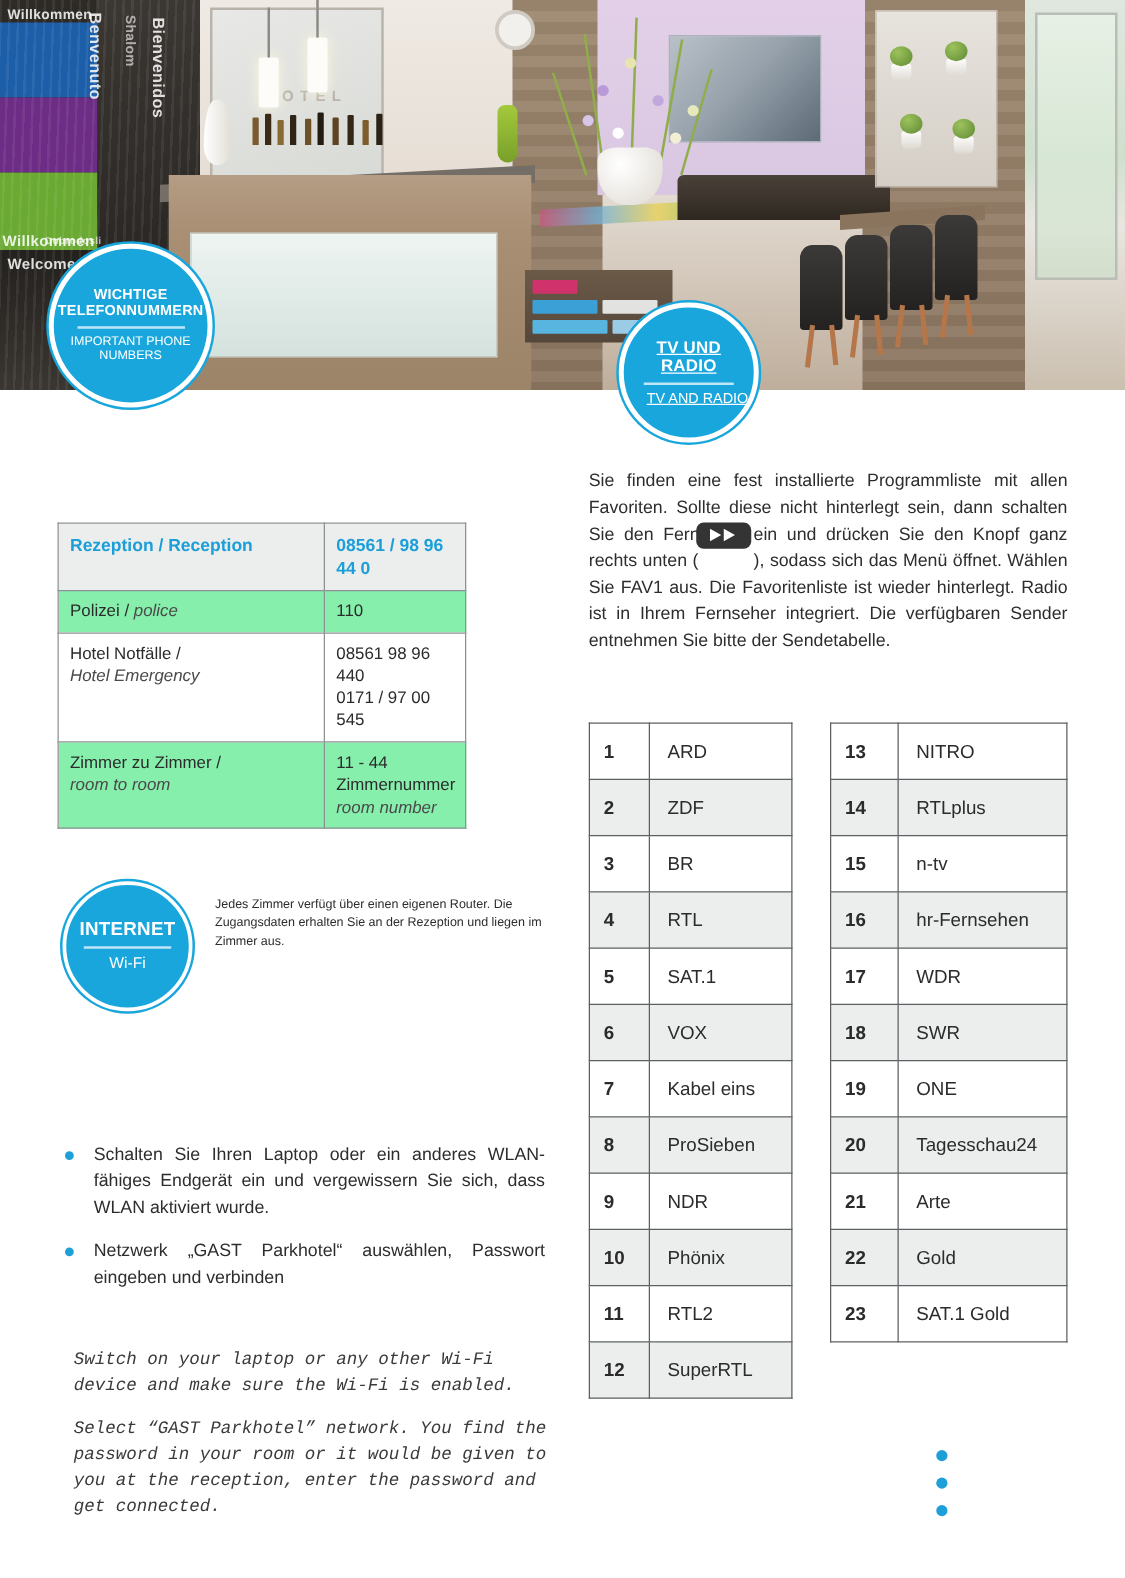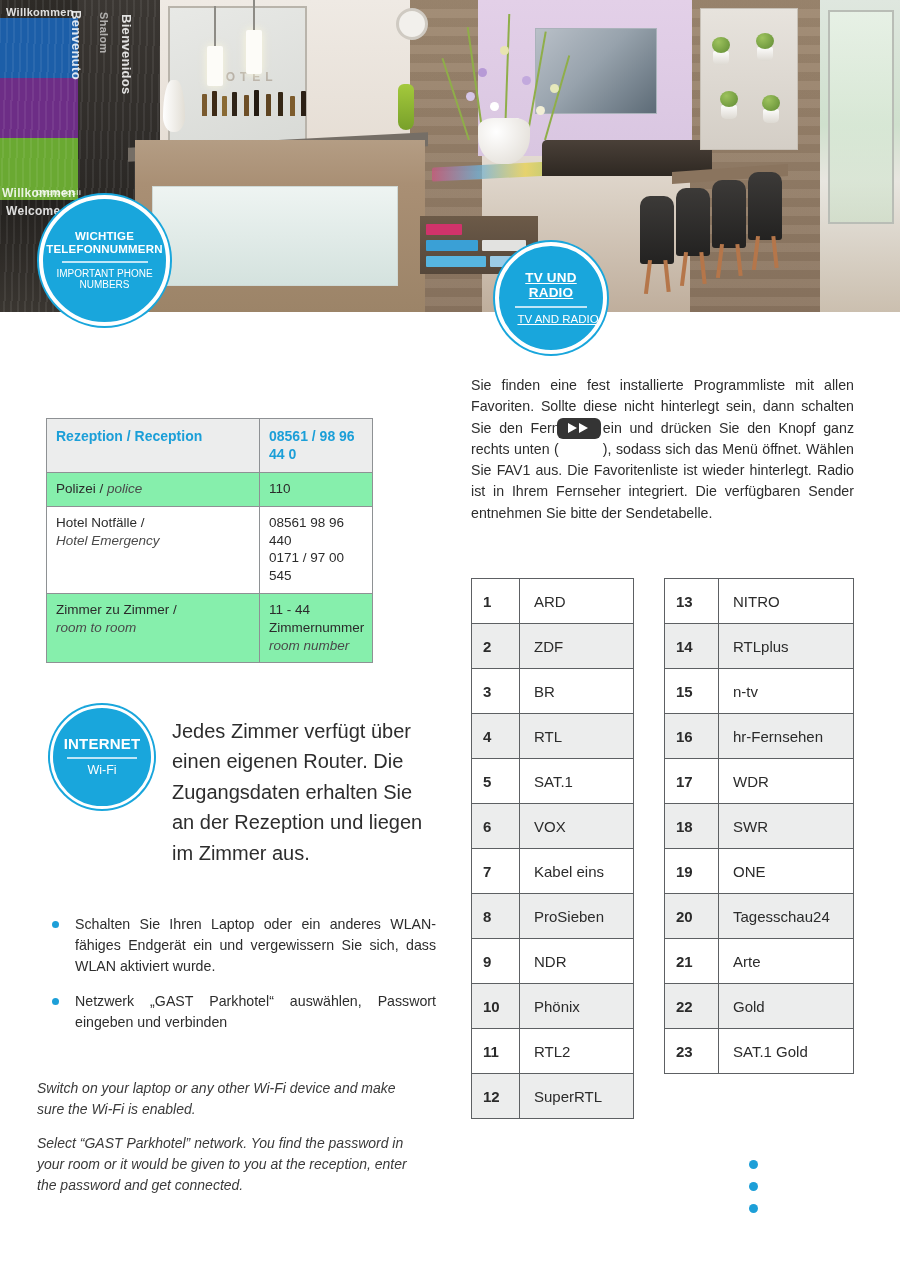--- a/index.html
+++ b/index.html
@@ -365,21 +365,21 @@
   .dots span {
     display: block; width: 9px; height: 9px; border-radius: 50%;
     background: #1d9fd8;
   }
 
   
   .net-text {
     position: absolute;
     left: 172px; top: 716px;
     width: 262px;
-    font-size: 20px;
+    font-size: 10px;
     line-height: 1.52;
     color: #2d2d2d;
   }
   .bullets {
     position: absolute;
     left: 46px; top: 914px;
     width: 390px;
     font-size: 14.2px;
     line-height: 1.48;
     color: #2d2d2d;
@@ -391,26 +391,27 @@
     text-align: justify;
   }
   .bullets .li::before {
     content: "";
     position: absolute; left: 6px; top: 7px;
     width: 7px; height: 7px; border-radius: 50%;
     background: #1d9fd8;
   }
   .en-text {
     position: absolute;
-    left: 37px; top: 1078px;
+    left: 59px; top: 1078px;
     width: 380px;
     font-size: 14px;
     line-height: 1.5;
     font-style: italic;
     color: #3a3a3a;
+    font-family: Liberation Mono, monospace;
   }
   .en-text p { margin: 0 0 13px; }
 </style>
 </head>
 <body>
 
 <div class="hero">
   <div class="hero-photo">
 
     <div class="wall-dark"></div>

